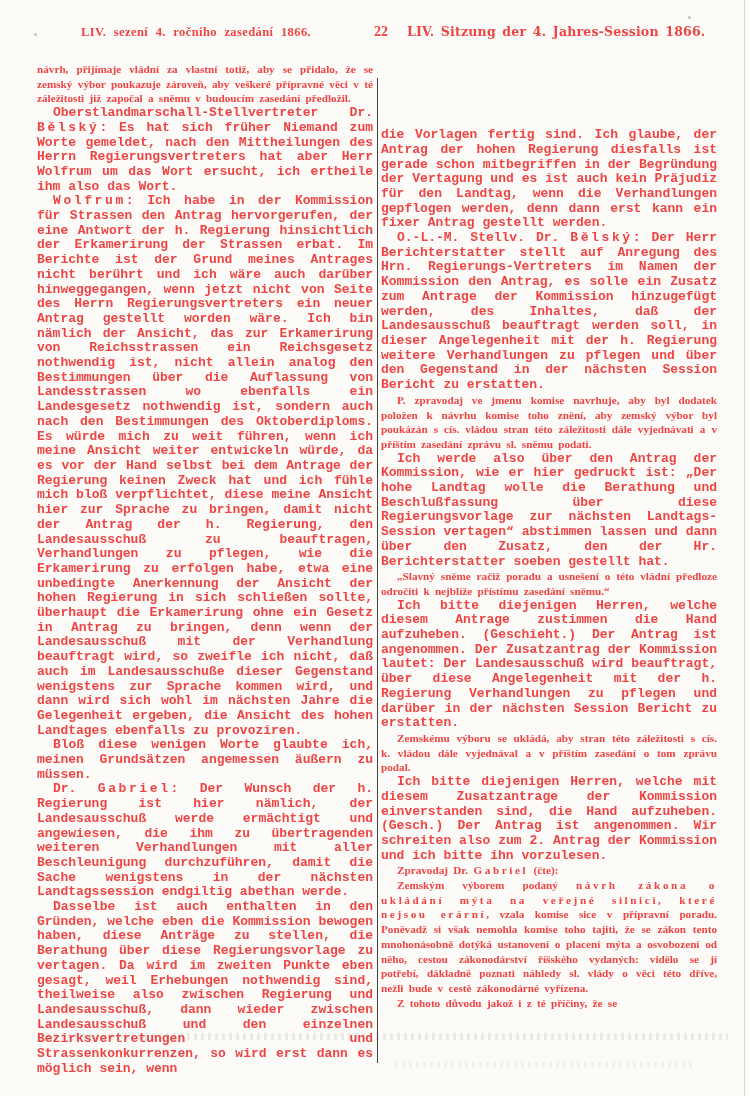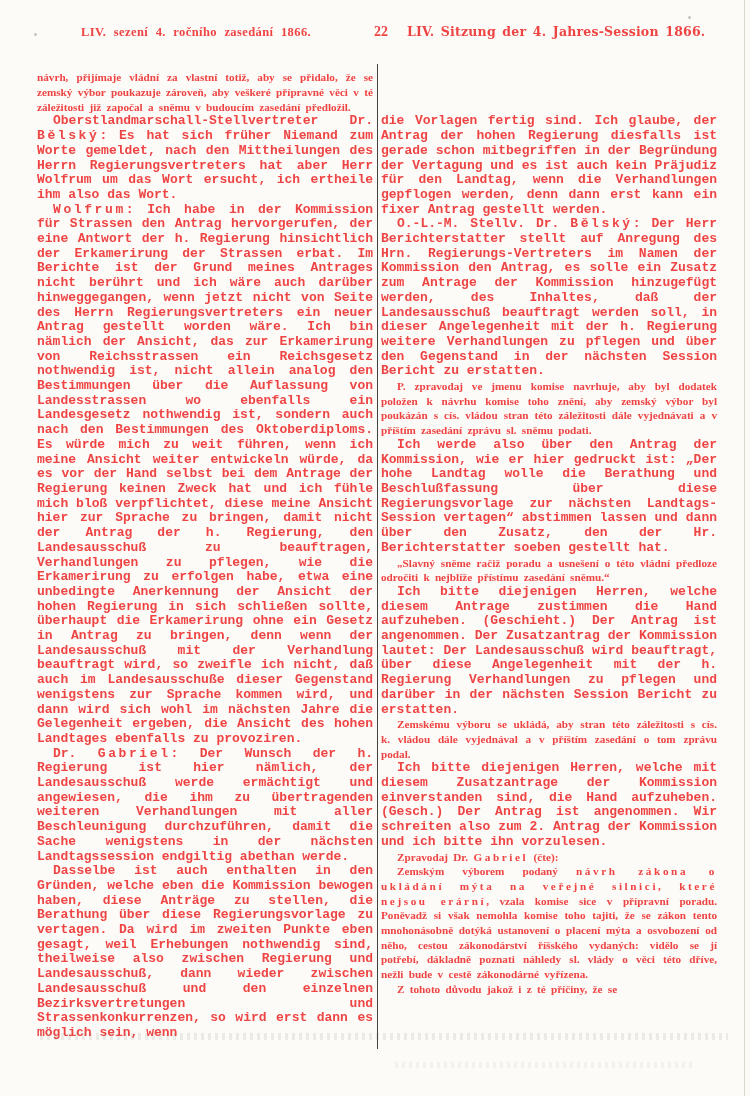--- a/index.html
+++ b/index.html
@@ -79,20 +79,21 @@
     <div class="hdr-left">LIV. sezení 4. ročního zasedání 1866.</div>
     <div class="hdr-num">22</div>
     <div class="hdr-right">LIV. Sitzung der 4. Jahres-Session 1866.</div>
   </header>
 
   <div class="columns">
     <section class="col">
         <p class="para cs"><span>návrh, přijímaje vládní za vlastní totiž, aby se přidalo, že se zemský výbor poukazuje zároveň, aby veškeré přípravné věci v té záležitosti již započal a sněmu v budoucím zasedání předložil.</span></p>
         <p class="para de indent"><span>Oberstlandmarschall-Stellvertreter Dr. </span><span class="spaced">Bělský</span><span>: Es hat sich früher Niemand zum Worte gemeldet, nach den Mittheilungen des Herrn Regierungsvertreters hat aber Herr Wolfrum um das Wort ersucht, ich ertheile ihm also das Wort.</span></p>
         <p class="para de indent"><span class="spaced">Wolfrum</span><span>: Ich habe in der Kommission für Strassen den Antrag hervorgerufen, der eine Antwort der h. Regierung hinsichtlich der Erkamerirung der Strassen erbat. Im Berichte ist der Grund meines Antrages nicht berührt und ich wäre auch darüber hinweggegangen, wenn jetzt nicht von Seite des Herrn Regierungsvertreters ein neuer Antrag gestellt worden wäre. Ich bin nämlich der Ansicht, das zur Erkamerirung von Reichsstrassen ein Reichsgesetz nothwendig ist, nicht allein analog den Bestimmungen über die Auflassung von Landesstrassen wo ebenfalls ein Landesgesetz nothwendig ist, sondern auch nach den Bestimmungen des Oktoberdiploms. Es würde mich zu weit führen, wenn ich meine Ansicht weiter entwickeln würde, da es vor der Hand selbst bei dem Antrage der Regierung keinen Zweck hat und ich fühle mich bloß verpflichtet, diese meine Ansicht hier zur Sprache zu bringen, damit nicht der Antrag der h. Regierung, den Landesausschuß zu beauftragen, Verhandlungen zu pflegen, wie die Erkamerirung zu erfolgen habe, etwa eine unbedingte Anerkennung der Ansicht der hohen Regierung in sich schließen sollte, überhaupt die Erkamerirung ohne ein Gesetz in Antrag zu bringen, denn wenn der Landesausschuß mit der Verhandlung beauftragt wird, so zweifle ich nicht, daß auch im Landesausschuße dieser Gegenstand wenigstens zur Sprache kommen wird, und dann wird sich wohl im nächsten Jahre die Gelegenheit ergeben, die Ansicht des hohen Landtages ebenfalls zu provoziren.</span></p>
+        <p class="para de indent"><span>Bloß diese wenigen Worte glaubte ich, meinen Grundsätzen angemessen äußern zu müssen.</span></p>
         <p class="para de indent"><span>Dr. </span><span class="spaced">Gabriel</span><span>: Der Wunsch der h. Regierung ist hier nämlich, der Landesausschuß werde ermächtigt und angewiesen, die ihm zu übertragenden weiteren Verhandlungen mit aller Beschleunigung durchzuführen, damit die Sache wenigstens in der nächsten Landtagssession endgiltig abethan werde.</span></p>
         <p class="para de indent"><span>Dasselbe ist auch enthalten in den Gründen, welche eben die Kommission bewogen haben, diese Anträge zu stellen, die Berathung über diese Regierungsvorlage zu vertagen. Da wird im zweiten Punkte eben gesagt, weil Erhebungen nothwendig sind, theilweise also zwischen Regierung und Landesausschuß, dann wieder zwischen Landesausschuß und den einzelnen Bezirksvertretungen und Strassenkonkurrenzen, so wird erst dann es möglich sein, wenn</span></p>
       </section>
     <div class="divider" style="background: rgb(68, 66, 60);"></div>
     <section class="col">
         <p class="para de"><span>die Vorlagen fertig sind. Ich glaube, der Antrag der hohen Regierung diesfalls ist gerade schon mitbegriffen in der Begründung der Vertagung und es ist auch kein Präjudiz für den Landtag, wenn die Verhandlungen gepflogen werden, denn dann erst kann ein fixer Antrag gestellt werden.</span></p>
         <p class="para de indent"><span>O.-L.-M. Stellv. Dr. </span><span class="spaced">Bělský</span><span>: Der Herr Berichterstatter stellt auf Anregung des Hrn. Regierungs-Vertreters im Namen der Kommission den Antrag, es solle ein Zusatz zum Antrage der Kommission hinzugefügt werden, des Inhaltes, daß der Landesausschuß beauftragt werden soll, in dieser Angelegenheit mit der h. Regierung weitere Verhandlungen zu pflegen und über den Gegenstand in der nächsten Session Bericht zu erstatten.</span></p>
         <p class="para cs indent"><span>P. zpravodaj ve jmenu komise navrhuje, aby byl dodatek položen k návrhu komise toho znění, aby zemský výbor byl poukázán s cís. vládou stran této záležitosti dále vyjednávati a v příštím zasedání zprávu sl. sněmu podati.</span></p>
         <p class="para de indent"><span>Ich werde also über den Antrag der Kommission, wie er hier gedruckt ist: „Der hohe Landtag wolle die Berathung und Beschlußfassung über diese Regierungsvorlage zur nächsten Landtags-Session vertagen“ abstimmen lassen und dann über den Zusatz, den der Hr. Berichterstatter soeben gestellt hat.</span></p>
         <p class="para cs indent"><span>„Slavný sněme račiž poradu a usnešení o této vládní předloze odročiti k nejblíže přístímu zasedání sněmu.“</span></p>

